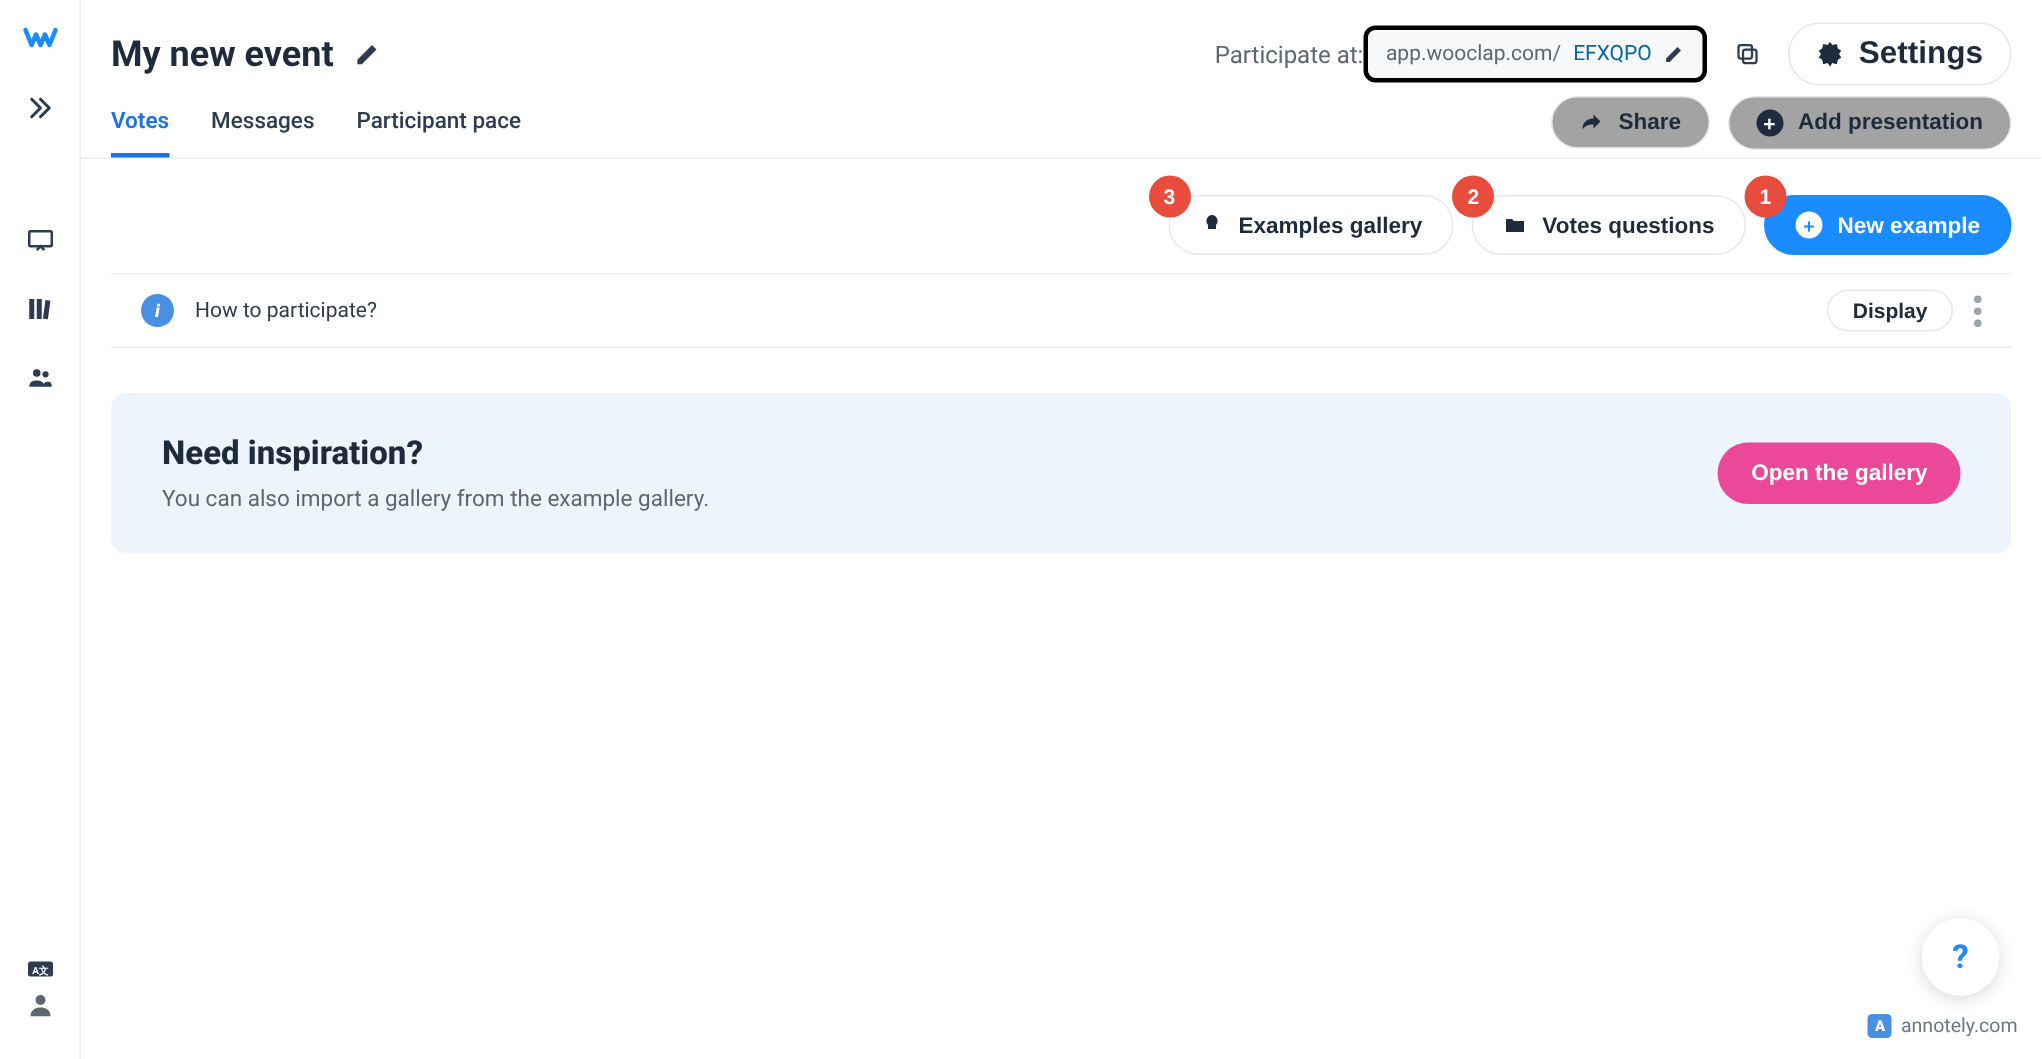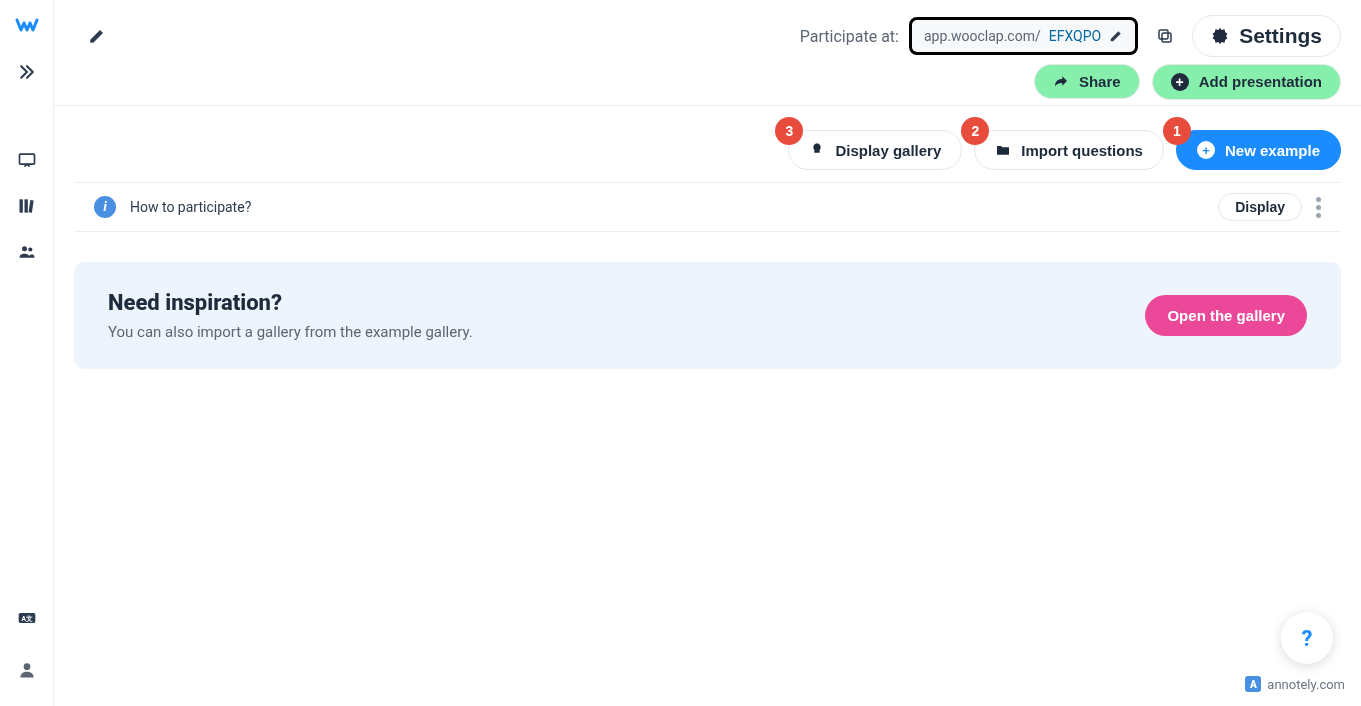--- a/index.html
+++ b/index.html
@@ -2,40 +2,40 @@
 <html><head>
   <meta charset="utf-8">
   <style>
     * { margin: 0; padding: 0; box-sizing: border-box; }
     body { font-family: -apple-system, BlinkMacSystemFont, "Segoe UI", Roboto, Helvetica, Arial, sans-serif; background: #fff; color: #1e2b3c; width: 1361px; height: 706px; overflow: hidden; position: relative; }
     
     .sidebar { position: absolute; left: 0; top: 0; width: 54px; height: 100%; background: #fff; border-right: 1px solid #eceef0; display: flex; flex-direction: column; align-items: center; padding-top: 14px; gap: 22px; }
     .sidebar .logo { width: 24px; height: 24px; display: flex; align-items: center; justify-content: center; }
     .sidebar .nav-item { width: 24px; height: 24px; display: flex; align-items: center; justify-content: center; color: #2d3c50; cursor: pointer; }
     .sidebar .nav-item svg { width: 20px; height: 20px; }
-    .sidebar .bottom-icons { margin-top: auto; display: flex; flex-direction: column; align-items: center; gap: 28px; padding-bottom: 24px; }
+    .sidebar .bottom-icons { margin-top: auto; display: flex; flex-direction: column; align-items: center; padding-bottom: 24px; }
     
     .main { position: absolute; left: 54px; top: 0; right: 0; bottom: 0; }
     
     .header { display: flex; align-items: center; padding: 14px 20px 0 20px; height: 58px; }
     .title { font-size: 24px; font-weight: 700; color: #1e2b3c; }
     .edit-icon { margin-left: 14px; cursor: pointer; color: #2d3c50; display: flex; }
     .header-spacer { flex: 1; }
-    .participate-label { font-size: 16px; color: #5c6773; margin-right: 10px; }
+    .participate-label { font-size: 16px; color: #5c6773; }
     .url-box { background: #f7f8fa; border: 3px solid #000000; border-radius: 8px; padding: 8px 12px; display: flex; align-items: center; gap: 8px; font-size: 14px; color: #5c6773; }
     .url-box .code { font-weight: 400; color: #0369a1; }
     .copy-btn { margin-left: 18px; cursor: pointer; color: #2d3c50; display: flex; }
     .settings-btn { margin-left: 18px; border: 1px solid #e5e8eb; background: #fff; border-radius: 24px; padding: 8px 18px; display: flex; align-items: center; gap: 10px; font-size: 21px; font-weight: 700; color: #1e2b3c; cursor: pointer; }
     
     .subheader { display: flex; align-items: center; padding: 0 20px; height: 48px; border-bottom: 1px solid #eceef0; }
     .tabs { display: flex; gap: 28px; height: 100%; }
     .tab { display: flex; align-items: center; font-size: 15px; font-weight: 500; color: #2d3c50; cursor: pointer; border-bottom: 3px solid transparent; }
     .tab.active { color: #1a73e8; border-bottom-color: #1a73e8; font-weight: 600; }
     .subheader-spacer { flex: 1; }
-    .pill-btn { border: 1px solid #e5e8eb; background: #86efac; border-radius: 24px; padding: 8px 18px; display: flex; align-items: flex-start; gap: 10px; font-size: 15px; font-weight: 700; color: #1e2b3c; cursor: pointer; margin-left: 12px; }
+    .pill-btn { border: 1px solid #e5e8eb; background: #a3a3a3; border-radius: 24px; padding: 8px 18px; display: flex; align-items: flex-start; gap: 10px; font-size: 15px; font-weight: 700; color: #1e2b3c; cursor: pointer; margin-left: 12px; }
     .pill-btn .circ-icon { background: #1e2b3c; width: 18px; height: 18px; border-radius: 50%; display: flex; align-items: center; justify-content: center; color: #fff; font-size: 14px; font-weight: 900; line-height: 1; }
     
     .action-row { display: flex; justify-content: flex-end; padding: 24px 20px 12px 20px; gap: 12px; position: relative; }
     .action-btn { border: 1px solid #e5e8eb; background: #fff; border-radius: 24px; padding: 10px 20px; display: flex; align-items: center; gap: 10px; font-size: 15px; font-weight: 700; color: #1e2b3c; cursor: pointer; position: relative; }
     .action-btn.primary { background: #1a8cff; color: #fff; border-color: #1a8cff; }
     .action-btn.primary .plus-circle { background: #fff; color: #1a8cff; width: 18px; height: 18px; border-radius: 50%; display: flex; align-items: center; justify-content: center; font-size: 13px; font-weight: 900; line-height: 1; }
     .badge { position: absolute; top: -14px; left: -14px; width: 28px; height: 28px; border-radius: 50%; background: #e74c3c; color: #fff; display: flex; align-items: center; justify-content: center; font-size: 14px; font-weight: 700; }
     
     .info-row { display: flex; align-items: center; padding: 10px 20px; border-top: 1px solid #eceef0; border-bottom: 1px solid #eceef0; margin: 0 20px; }
     .info-icon { width: 22px; height: 22px; border-radius: 50%; background: #4a90e2; color: #fff; display: flex; align-items: center; justify-content: center; font-size: 12px; font-weight: 900; font-style: italic; margin-right: 14px; }
@@ -103,20 +103,21 @@
       <svg viewBox="0 0 24 24">
           <circle cx="12" cy="8" r="4" fill="#5c6773"></circle>
           <path d="M4 21 C4 16 8 14 12 14 C16 14 20 16 20 21 Z" fill="#5c6773"></path>
         </svg>
     </div>
   </div>
 </div>
 
 <div class="main">
   <div class="header">
+    <div class="title">My new event</div>
     <div class="edit-icon">
       <svg viewBox="0 0 24 24" width="18" height="18">
           <path d="M3 21 L3 17 L16 4 L20 8 L7 21 Z M14 6 L18 10" fill="#2d3c50"></path>
         </svg>
     </div>
     <div class="header-spacer"></div>
     <div class="participate-label">Participate at:</div>
     <div class="url-box">
       <span>app.wooclap.com/</span>
         <span class="code">EFXQPO</span>
@@ -132,47 +133,52 @@
     </div>
     <button class="settings-btn">
       <svg viewBox="0 0 24 24" width="18" height="18">
           <path d="M12 8 A4 4 0 1 1 12 16 A4 4 0 1 1 12 8 M12 1 L14 4 L18 3 L19 7 L22 9 L20 12 L22 15 L19 17 L18 21 L14 20 L12 23 L10 20 L6 21 L5 17 L2 15 L4 12 L2 9 L5 7 L6 3 L10 4 Z" fill="#1e2b3c"></path>
         </svg>
       <span>Settings</span>
     </button>
   </div>
 
   <div class="subheader">
+    <div class="tabs">
+      <div class="tab active">Votes</div>
+      <div class="tab">Messages</div>
+      <div class="tab">Participant pace</div>
+    </div>
     <div class="subheader-spacer"></div>
     <button class="pill-btn">
       <svg viewBox="0 0 24 24" width="16" height="16">
           <path d="M14 5 L21 12 L14 19 L14 15 C8 15 5 17 3 20 C3 13 7 9 14 9 Z" fill="#1e2b3c"></path>
         </svg>
       <span>Share</span>
     </button>
     <button class="pill-btn">
       <span class="circ-icon">+</span>
       <span>Add presentation</span>
     </button>
   </div>
 
   <div class="action-row">
     <button class="action-btn">
       <div class="badge">3</div>
       <svg viewBox="0 0 24 24" width="16" height="16">
           <path d="M12 2 A6 6 0 0 1 16 12 L16 16 L8 16 L8 12 A6 6 0 0 1 12 2 M9 19 L15 19 M10 22 L14 22" fill="#1e2b3c"></path>
         </svg>
-      <span>Display gallery</span>
+      <span>Examples gallery</span>
     </button>
     <button class="action-btn">
       <div class="badge">2</div>
       <svg viewBox="0 0 24 24" width="16" height="16">
           <path d="M3 6 L3 19 L21 19 L21 8 L11 8 L9 6 Z M3 10 L21 10" fill="#1e2b3c"></path>
         </svg>
-      <span>Import questions</span>
+      <span>Votes questions</span>
     </button>
     <button class="action-btn primary">
       <div class="badge">1</div>
       <span class="plus-circle">+</span>
       <span>New example</span>
     </button>
   </div>
 
   <div class="info-row">
     <div class="info-icon">i</div>

